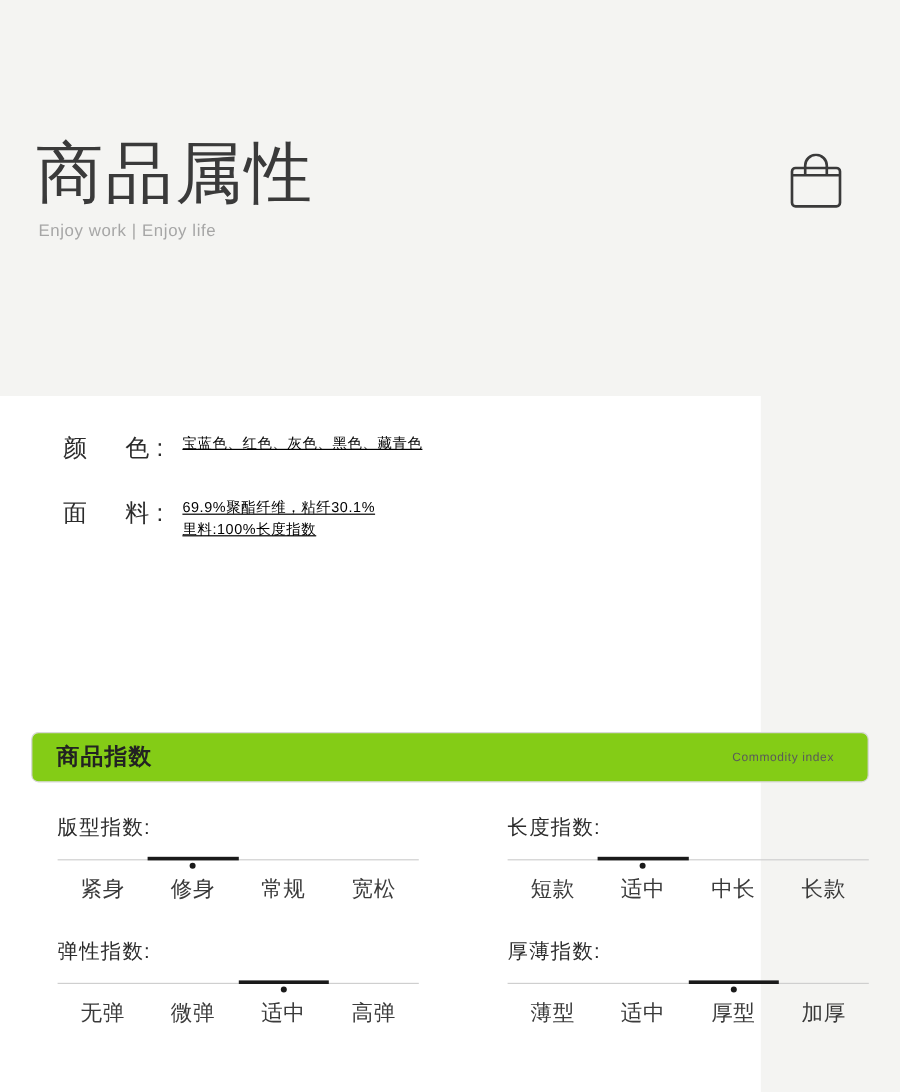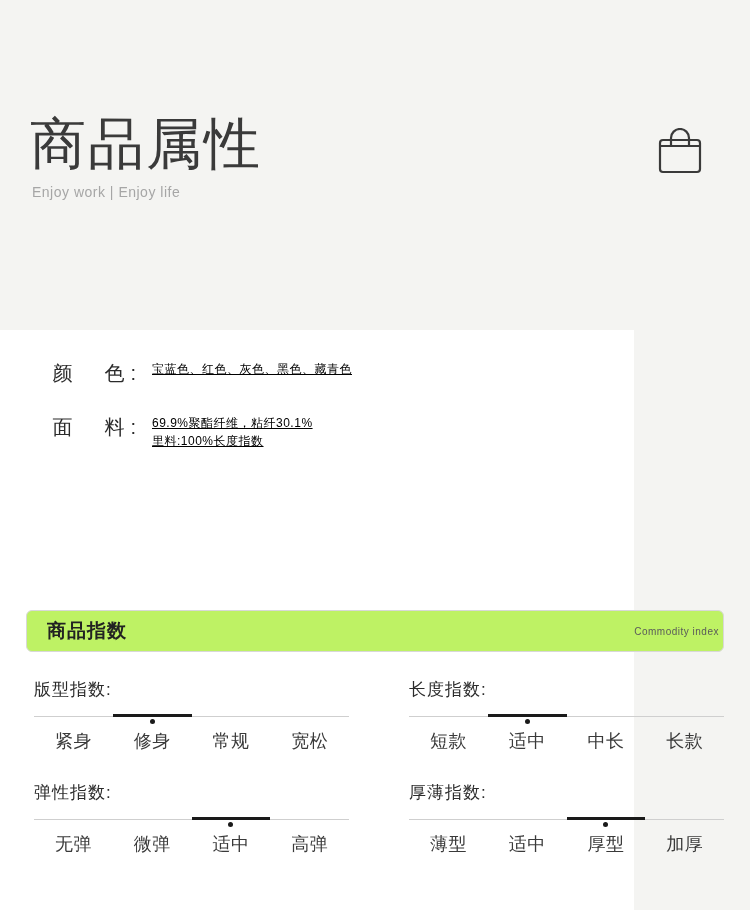--- a/index.html
+++ b/index.html
@@ -102,25 +102,25 @@
   
   .index-bar {
     position: absolute;
     left: 26px;
     top: 280px;
     width: 698px;
     height: 42px;
     box-sizing: border-box;
     border: 1px solid #d8d8d8;
     border-radius: 6px;
-    background: #bef264;
+    background: #84cc16;
     display: flex;
     align-items: center;
     justify-content: space-between;
-    padding: 0 4px 0 20px;
+    padding: 0 28px 0 20px;
   }
   .index-bar-title {
     font-size: 19px;
     font-weight: bold;
     color: #222;
     letter-spacing: 1px;
   }
   .index-bar-en {
     font-size: 10px;
     color: #5a5a5a;
@@ -133,21 +133,21 @@
     left: 0;
     top: 348px;
     width: 750px;
   }
   .group-row {
     display: flex;
   }
   .group {
     width: 375px;
     box-sizing: border-box;
-    padding-left: 34px;
+    padding-left: 48px;
     padding-right: 26px;
     margin-bottom: 28px;
   }
   .group-title {
     font-size: 17px;
     color: #2b2b2b;
     letter-spacing: 1px;
     margin-bottom: 12px;
   }
   .scale {

